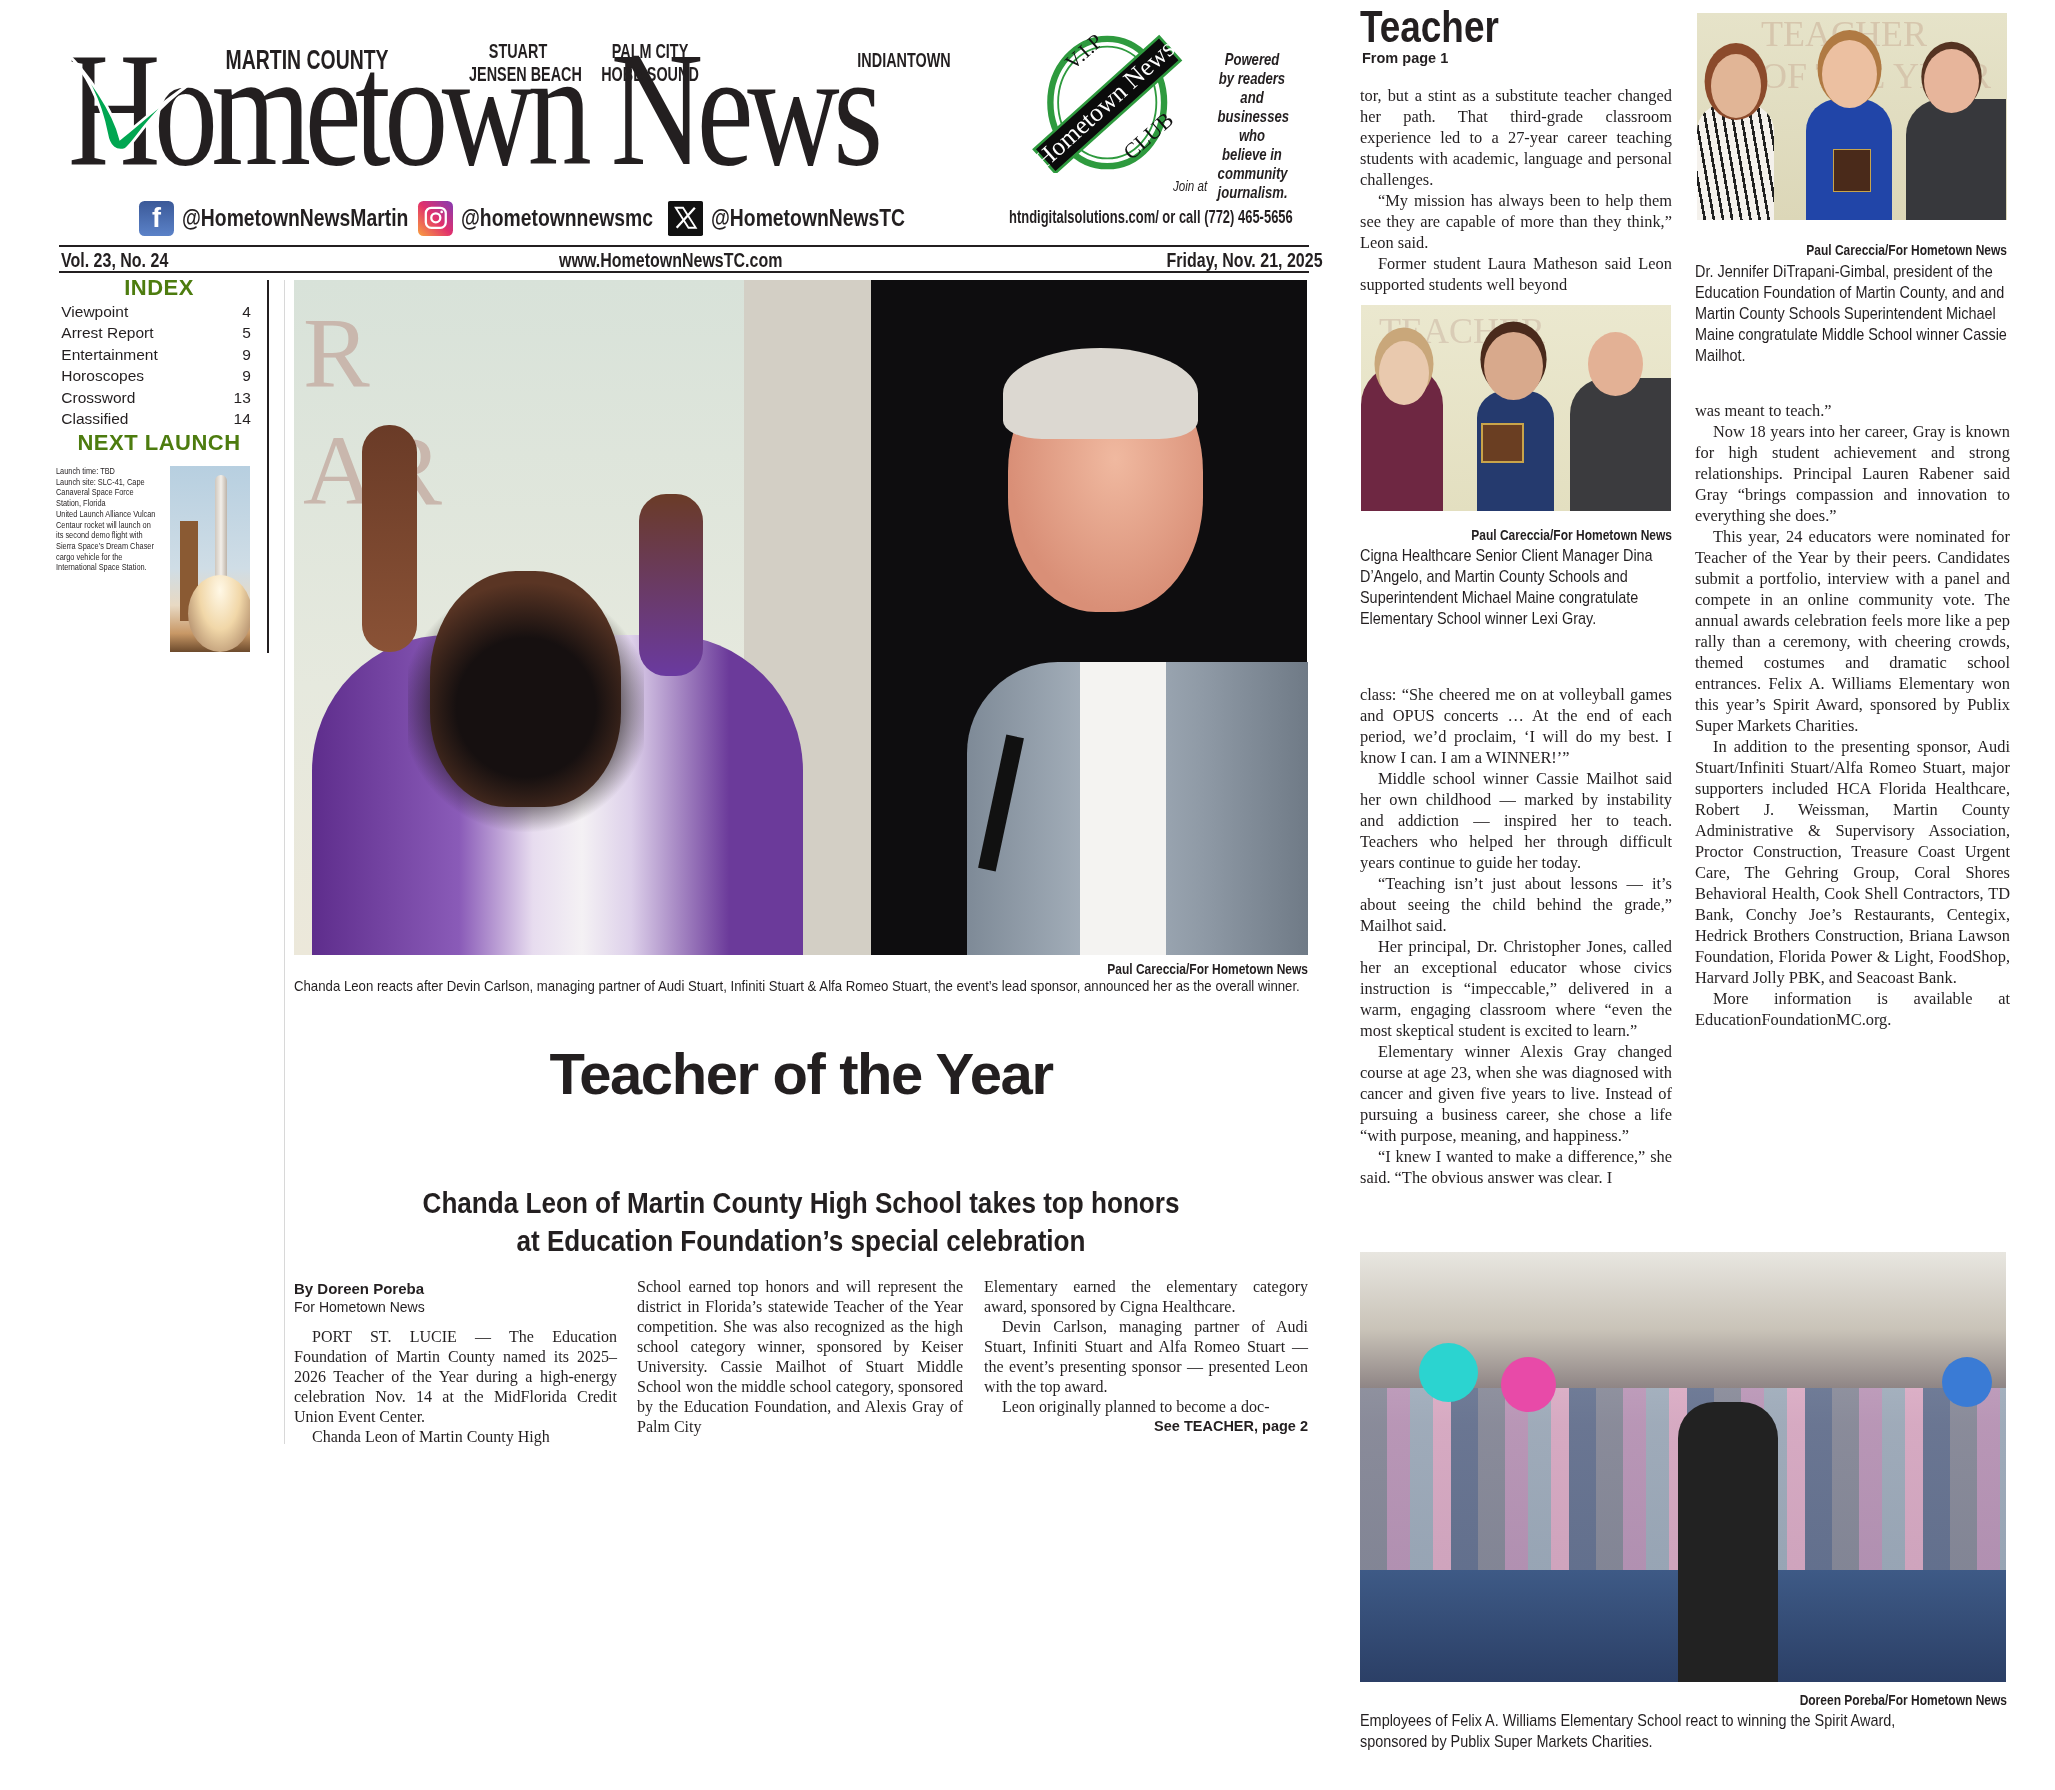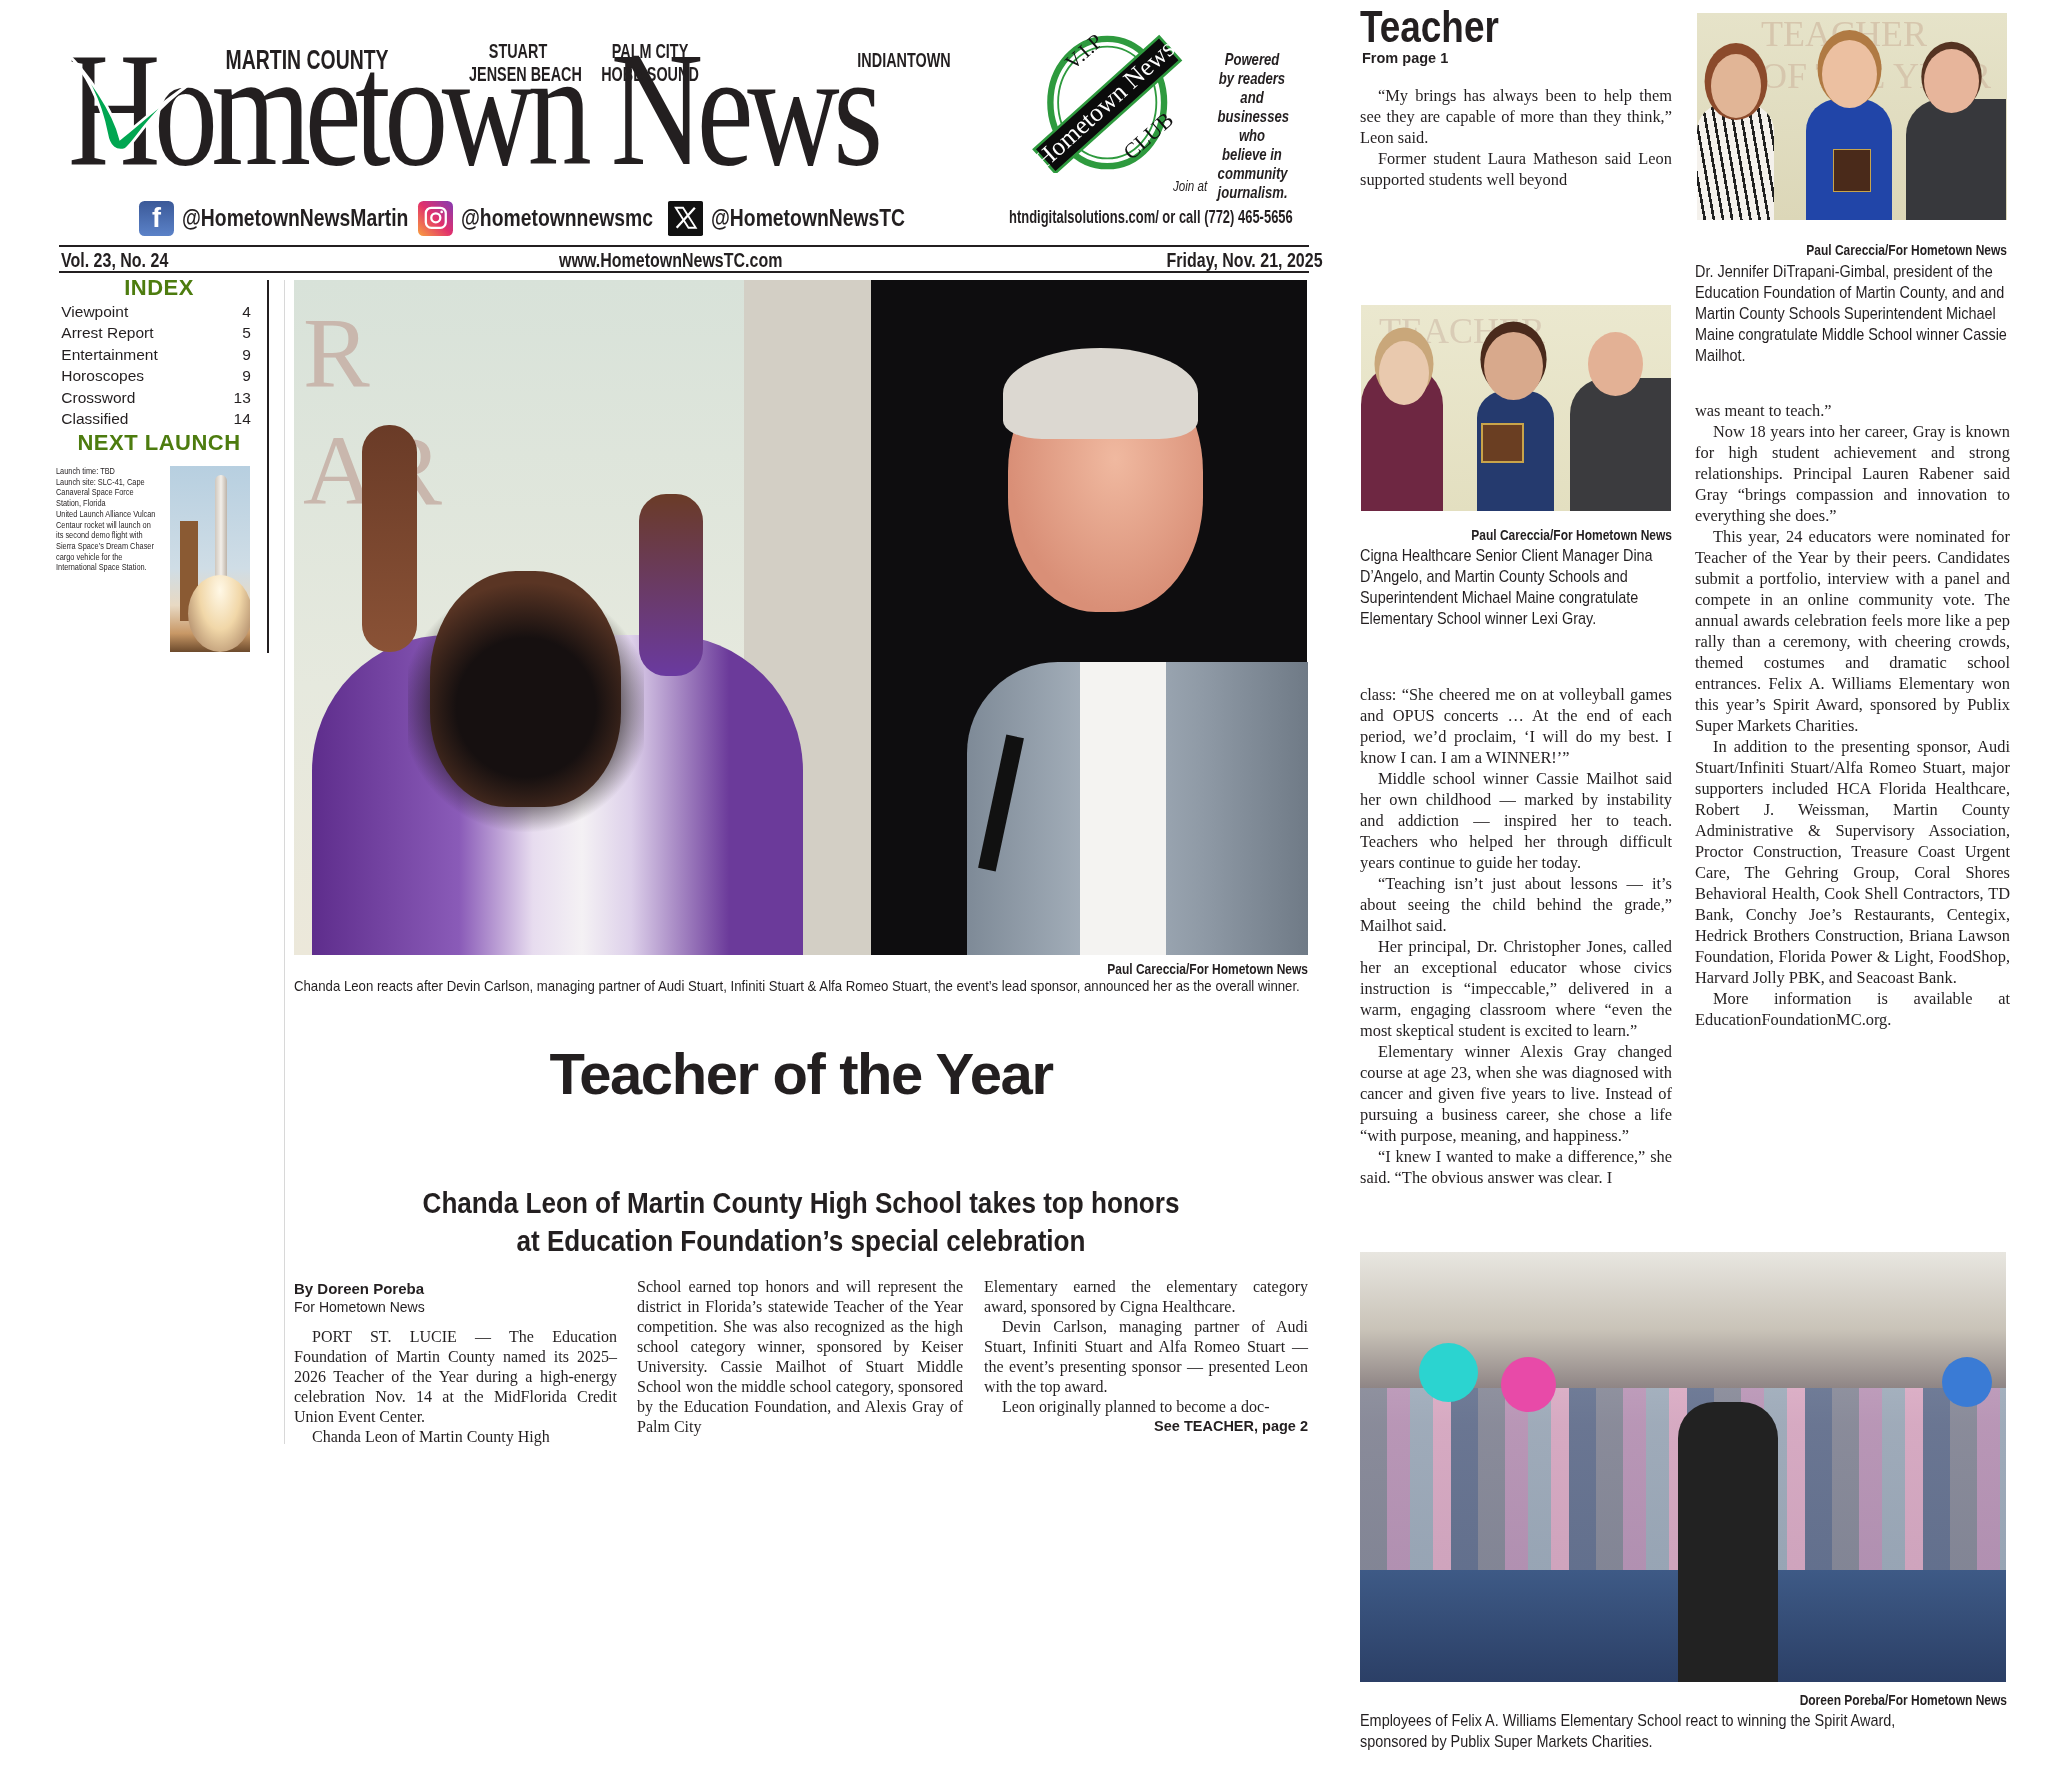--- a/index.html
+++ b/index.html
@@ -202,21 +202,22 @@
       <p>Leon originally planned to become a doc-</p>
     </div>
   <div class="see-more">See TEACHER, page 2</div>
 </div>
 <div class="abs" style="left:284px; top:280px; width:1.4px; height:1164px; background:#d8d8d8;"></div>
 
 <div class="abs jump-head">Teacher</div>
 <div class="abs jump-from">From page 1</div>
 
 <div class="abs right-body" style="left:1360px; top:85px; width:312px;" id="colAtop">
-    <p>“My brings has always been to help them see they are capable of more than they think,” Leon said.</p>
+    <p class="noindent">tor, but a stint as a substitute teacher changed her path. That third-grade classroom experience led to a 27-year career teaching students with academic, language and personal challenges.</p>
+    <p>“My mission has always been to help them see they are capable of more than they think,” Leon said.</p>
     <p>Former student Laura Matheson said Leon supported students well beyond</p>
   </div>
 
 <div class="abs photo" style="left:1361px; top:305px; width:310px; height:206px; background:linear-gradient(180deg,#ebe8cf,#e3dfc0);">
   <div style="position:absolute; left:18px; top:4.5px; font-family:'Liberation Serif',serif; font-size:36px; color:#d9ccb6;">TEACHER</div>
   <div style="position:absolute; left:0; top:59px; width:82px; height:147px; background:#6e2742; border-radius:41px 41px 0 0;"></div>
   <div style="position:absolute; left:18px; top:36px; width:50px; height:64px; background:#e9c9ae; border-radius:50%; box-shadow:0 -9px 0 4.5px #c9a77a;"></div>
   <div style="position:absolute; left:116px; top:86px; width:77px; height:120px; background:#253a6e; border-radius:27px 27px 0 0;"></div>
   <div style="position:absolute; left:123px; top:27px; width:59px; height:68px; background:#d8a98c; border-radius:50%; box-shadow:0 -6.8px 0 3.6px #4a2a1c;"></div>
   <div style="position:absolute; left:120px; top:118px; width:39px; height:36px; background:#6a3e22; border:2.3px solid #c9a44a;"></div>

